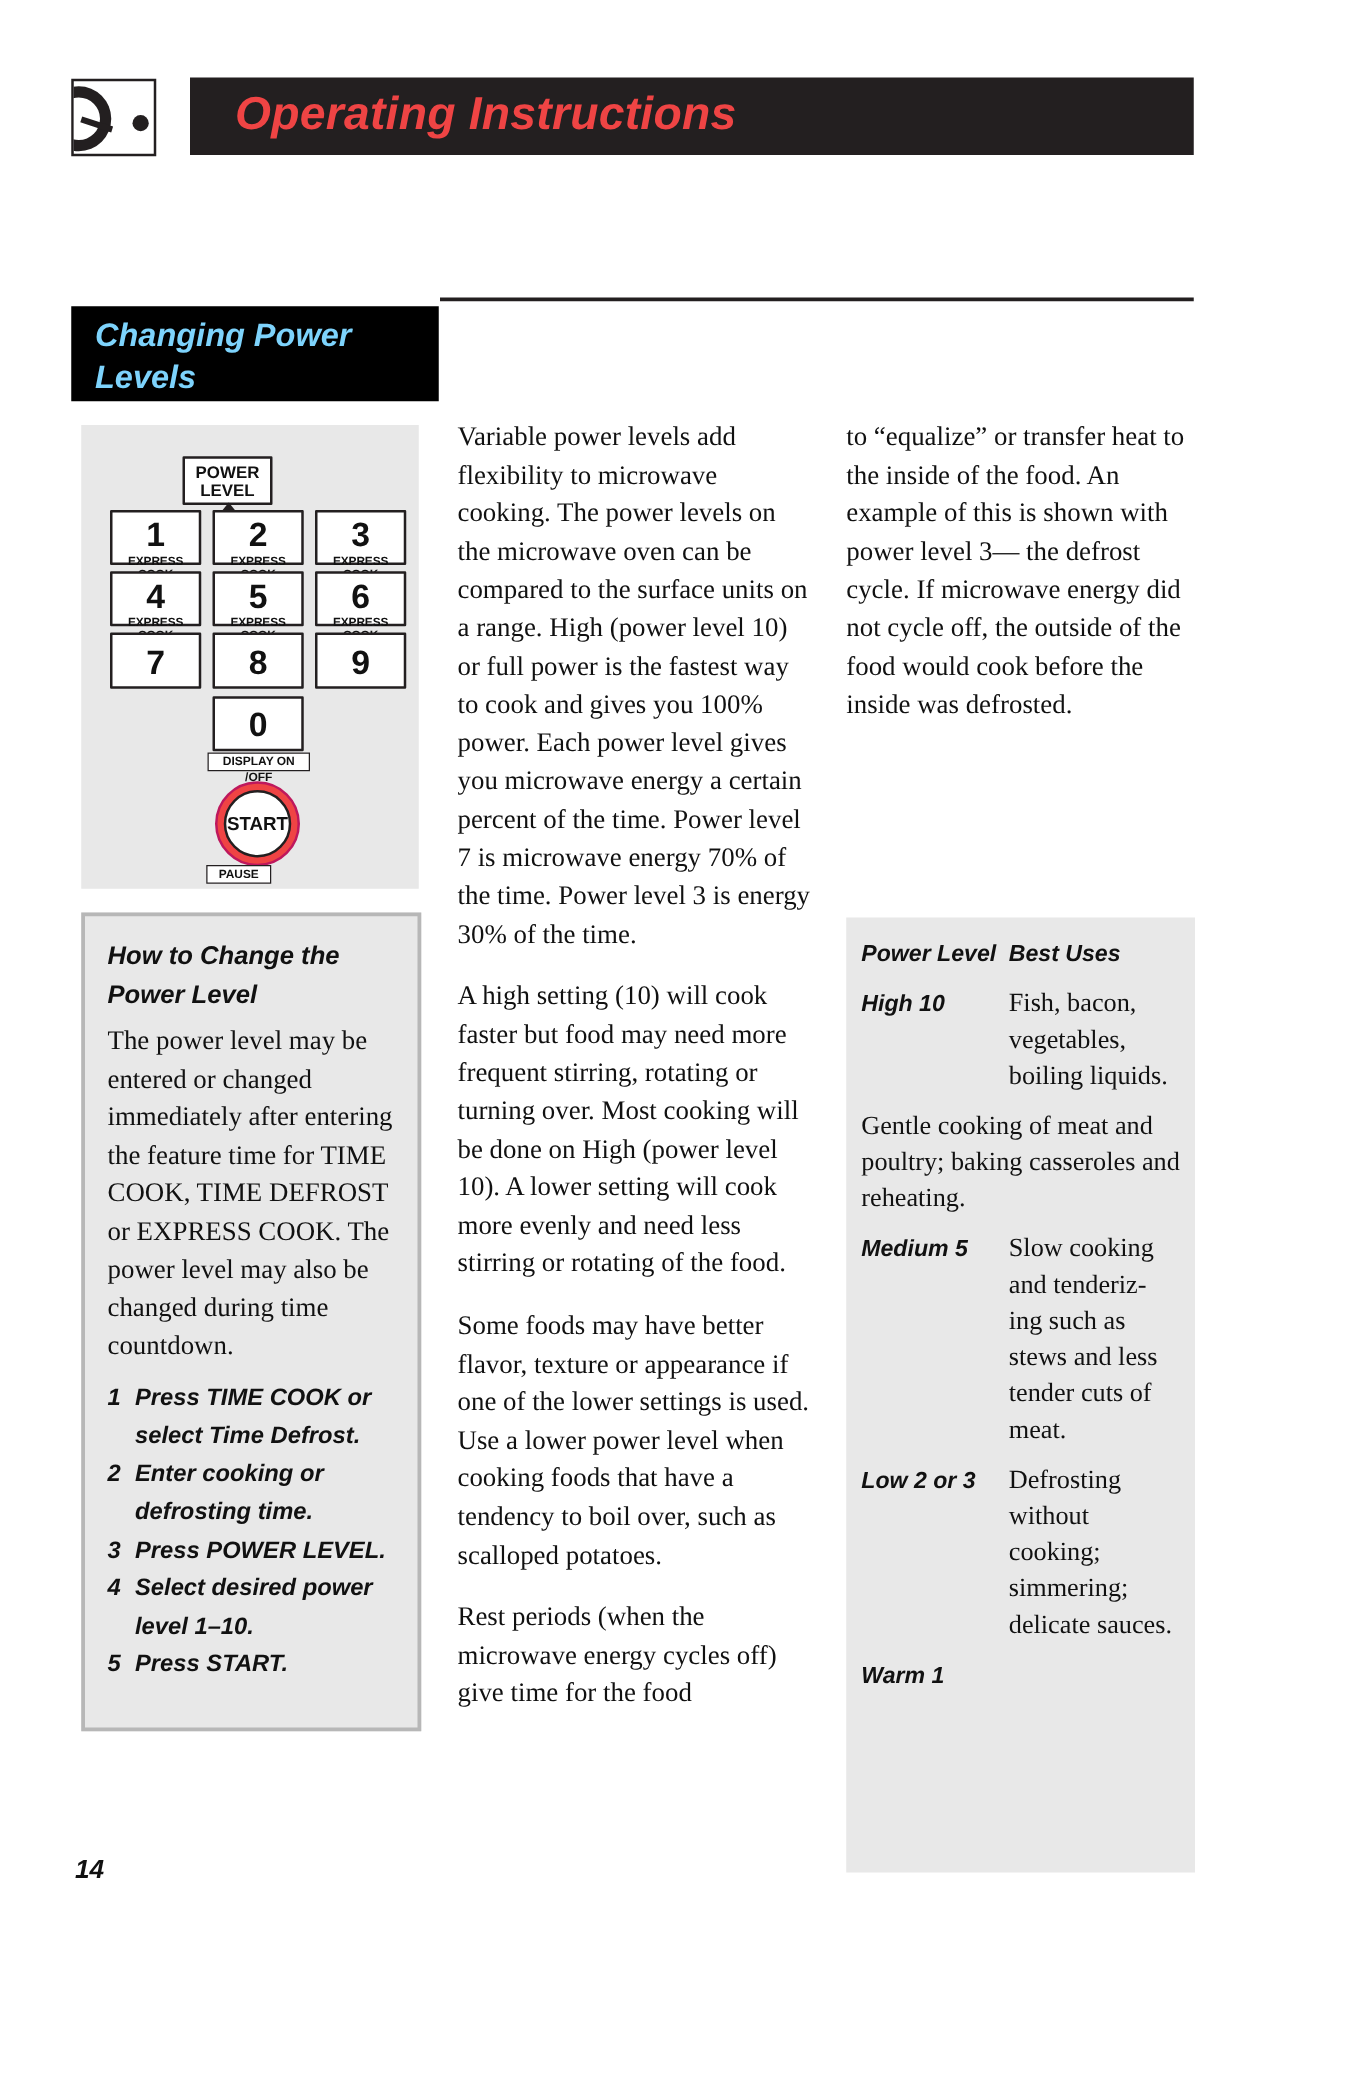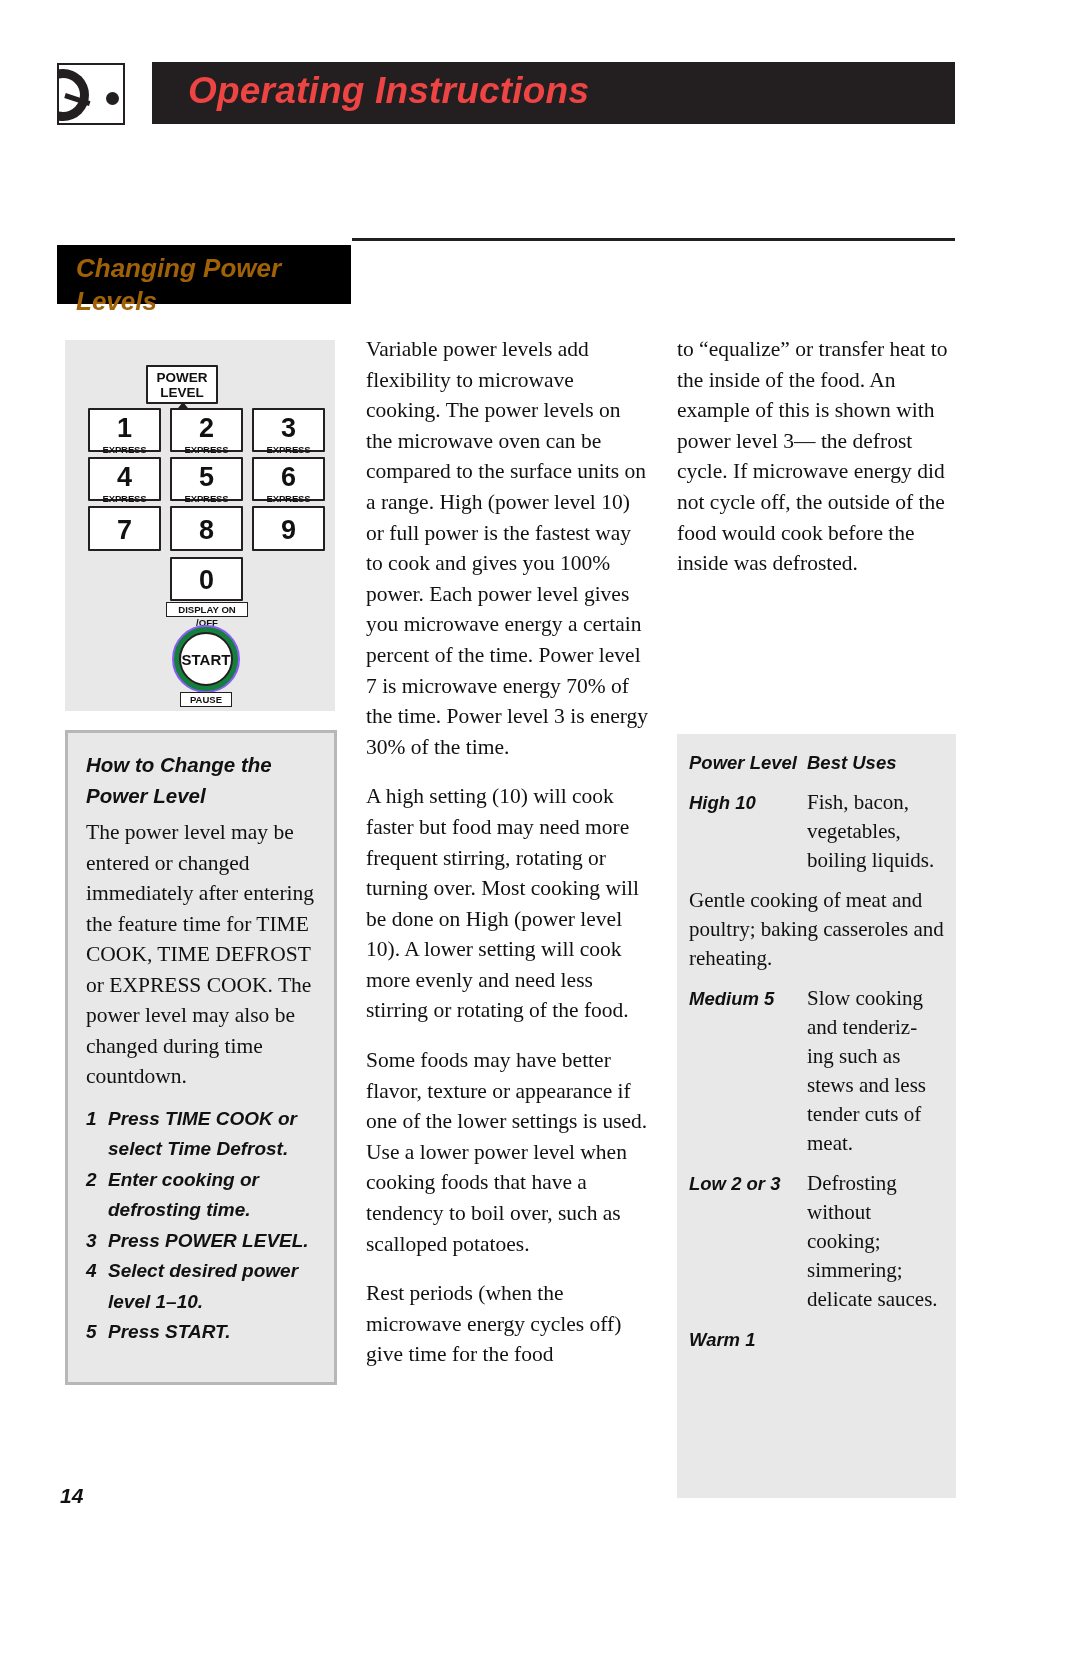--- a/index.html
+++ b/index.html
@@ -99,23 +99,23 @@
     top: 238px;
     width: 603px;
     height: 3px;
     background: #231f20;
   }
   #section-title-block {
     position: absolute;
     left: 57px;
     top: 245px;
     width: 294px;
-    height: 59px;
+    height: 76px;
     background: #000000;
-    color: #a16207;
+    color: #7dd3fc;
   }
   #section-title-block .line {
     font-family: "Liberation Sans", sans-serif;
     font-weight: bold;
     font-style: italic;
     font-size: 26px;
     line-height: 33px;
     margin-left: 19px;
   }
   #section-title-block .line.first { padding-top: 7px; }
@@ -195,44 +195,44 @@
     font-family: "Liberation Sans", sans-serif;
     font-weight: bold;
     font-size: 9.6px;
     line-height: 13px;
     text-align: center;
   }
   #start-outer {
     position: absolute;
     left: 107px; top: 285px;
     width: 68px; height: 68px;
-    border: 2px solid #8b5cf6;
+    border: 2px solid #be185d;
     border-radius: 50%;
     box-sizing: border-box;
-    background: #15803d;
+    background: #ef4444;
     text-decoration: underline;
   }
   #start-inner {
     position: absolute;
     left: 5px; top: 5px;
     width: 54px; height: 54px;
     border: 2px solid #231f20;
     border-radius: 50%;
     box-sizing: border-box;
     background: #ffffff;
     display: flex;
     align-items: center;
     justify-content: center;
     font-family: "Liberation Sans", sans-serif;
     font-weight: bold;
     font-size: 15px;
   }
   #pause-label {
     position: absolute;
-    left: 115px; top: 352px;
+    left: 100px; top: 352px;
     width: 52px; height: 15px;
     border: 1px solid #231f20;
     background: #ffffff;
     box-sizing: border-box;
     font-family: "Liberation Sans", sans-serif;
     font-weight: bold;
     font-size: 9.5px;
     line-height: 13px;
     text-align: center;
   }

